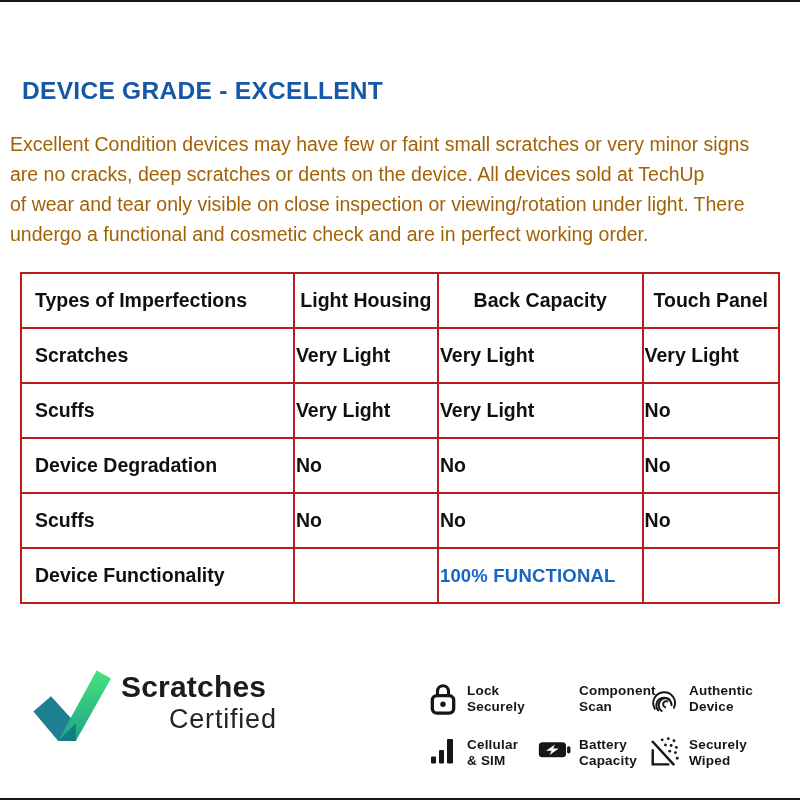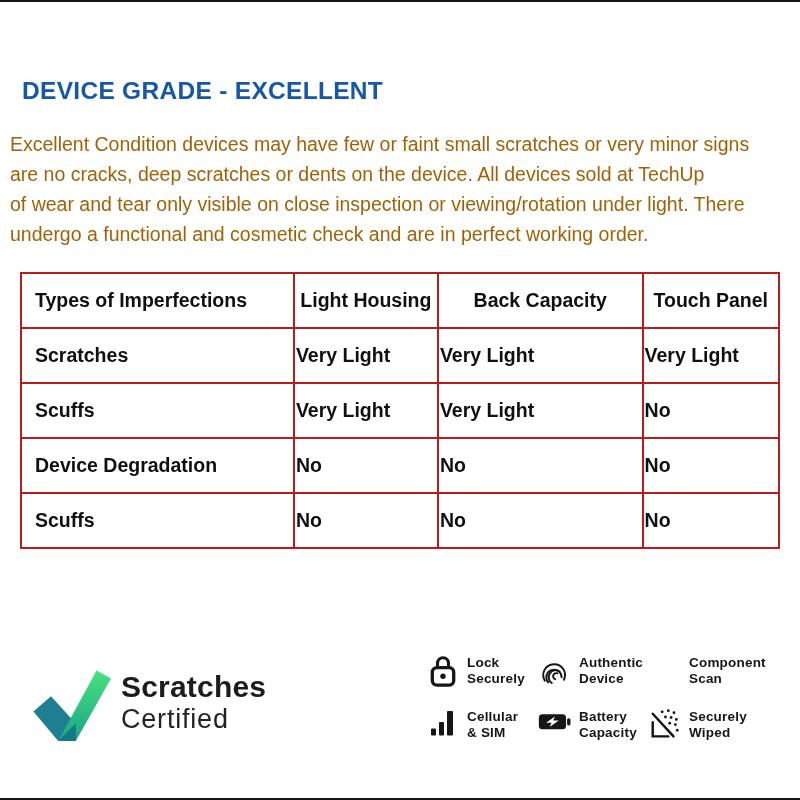--- a/index.html
+++ b/index.html
@@ -48,26 +48,26 @@
   .phonecheck {
     position:absolute; left:31px; top:661px;
     display:flex; align-items:flex-start;
   }
   .phonecheck .mark { width:80px; height:88px; }
   .phonecheck .words { margin-left:10px; margin-top:10px; }
   .phonecheck .brand {
     font-size:30px; font-weight:bold; color:#1c1c1e; letter-spacing:0.2px; line-height:32px;
   }
   .phonecheck .sub {
-    font-size:27px; font-weight:normal; color:#232323; letter-spacing:0.8px; line-height:33px;
+    font-size:27px; font-weight:normal; color:#232323; letter-spacing:0.8px; line-height:33px;margin-left:48px;
   }
 
   
   .badges {
-    position:absolute; left:426px; top:652px; width:360px;
+    position:absolute; left:426px; top:680px; width:360px;
     display:grid; grid-template-columns:112px 110px 134px;
     row-gap:14px;
   }
   .badge { display:flex; align-items:flex-start; }
   .badge .icon-slot {
     width:34px; height:40px; flex:0 0 34px;
     display:flex; align-items:flex-start; justify-content:center;
   }
   .badge .txt {
     margin-left:7px; padding-top:3px;
@@ -122,20 +122,26 @@
         <td class="label">Device Degradation</td>
         <td class="value">No</td>
         <td class="value">No</td>
         <td class="value">No</td>
       </tr>
       <tr>
         <td class="label">Scuffs</td>
         <td class="value">No</td>
         <td class="value">No</td>
         <td class="value">No</td>
+      </tr>
+      <tr>
+        <td class="label">Device Functionality</td>
+        <td class="value"></td>
+        <td class="value functional">100% FUNCTIONAL</td>
+        <td class="value"></td>
       </tr>
     </tbody>
 </table>
 
 <div class="phonecheck">
   <svg class="mark" viewBox="0 0 100 100" aria-hidden="true">
     <defs>
       <linearGradient id="pc-green" x1="0" y1="0" x2="0" y2="1">
         <stop offset="0" stop-color="#47E27D"></stop>
         <stop offset="1" stop-color="#1CA389"></stop>
@@ -159,40 +165,40 @@
           <rect x="6.3" y="15.6" width="21.4" height="17.6" rx="4.6" fill="none" stroke="#161616" stroke-width="3.3"></rect>
           <circle cx="17" cy="24.3" r="2.7" fill="#161616"></circle>
         </svg>
       </span>
       <span class="txt">
         <div>Lock</div>
         <div>Securely</div>
       </span>
     </div>
     <div class="badge">
+      <span class="icon-slot"></span>
+      <span class="txt">
+        <div>Component</div>
+        <div>Scan</div>
+      </span>
+    </div>
+    <div class="badge">
       <span class="icon-slot">
         <svg width="40" height="42" viewBox="0 0 40 42">
           <g fill="none" stroke="#161616" stroke-width="2.3" stroke-linecap="round">
             <path d="M8 30 A12.8 12.8 0 1 1 30.5 29"></path>
             <path d="M12 32 A9 9 0 1 1 27.8 26"></path>
             <path d="M16.2 32.8 A5.6 5.6 0 1 1 25.4 19.2"></path>
             <path d="M20.2 28.3 A2.7 2.7 0 1 1 22.8 21.4"></path>
           </g>
         </svg>
       </span>
       <span class="txt">
         <div>Authentic</div>
         <div>Device</div>
-      </span>
-    </div>
-    <div class="badge">
-      <span class="icon-slot"></span>
-      <span class="txt">
-        <div>Component</div>
-        <div>Scan</div>
       </span>
     </div>
     <div class="badge">
       <span class="icon-slot">
         <svg width="26" height="32" viewBox="0 0 26 32">
           <g fill="#161616">
             <rect x="1" y="22.5" width="5" height="7" rx="1"></rect>
             <rect x="9" y="16" width="5" height="13.5" rx="1"></rect>
             <rect x="17" y="5" width="6" height="24.5" rx="1"></rect>
           </g>

